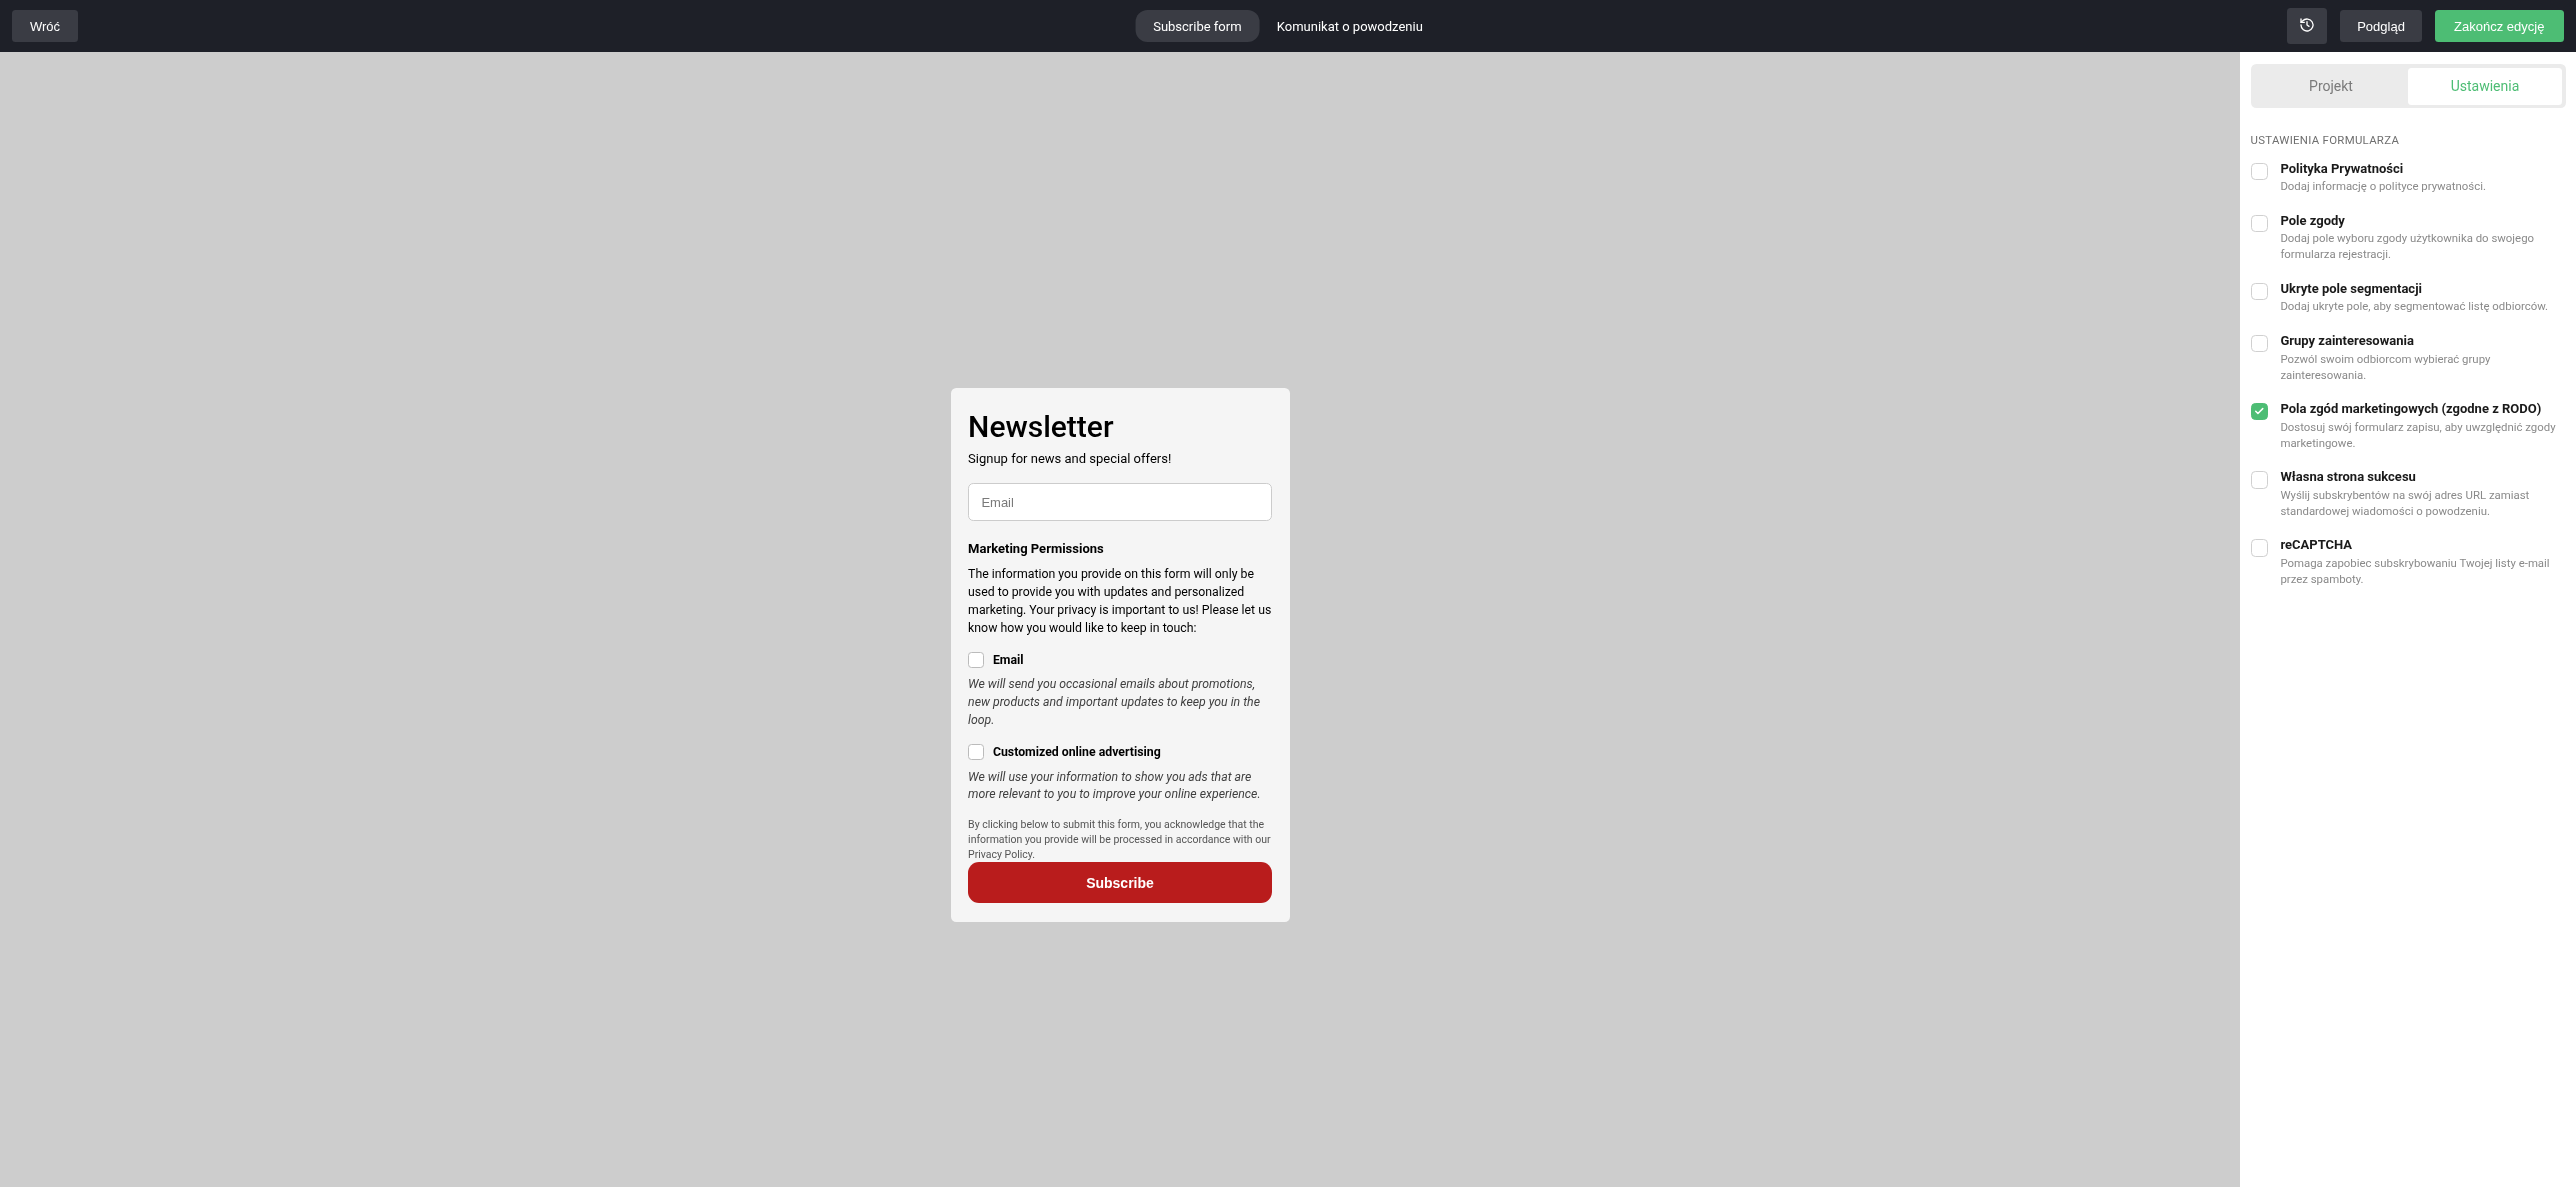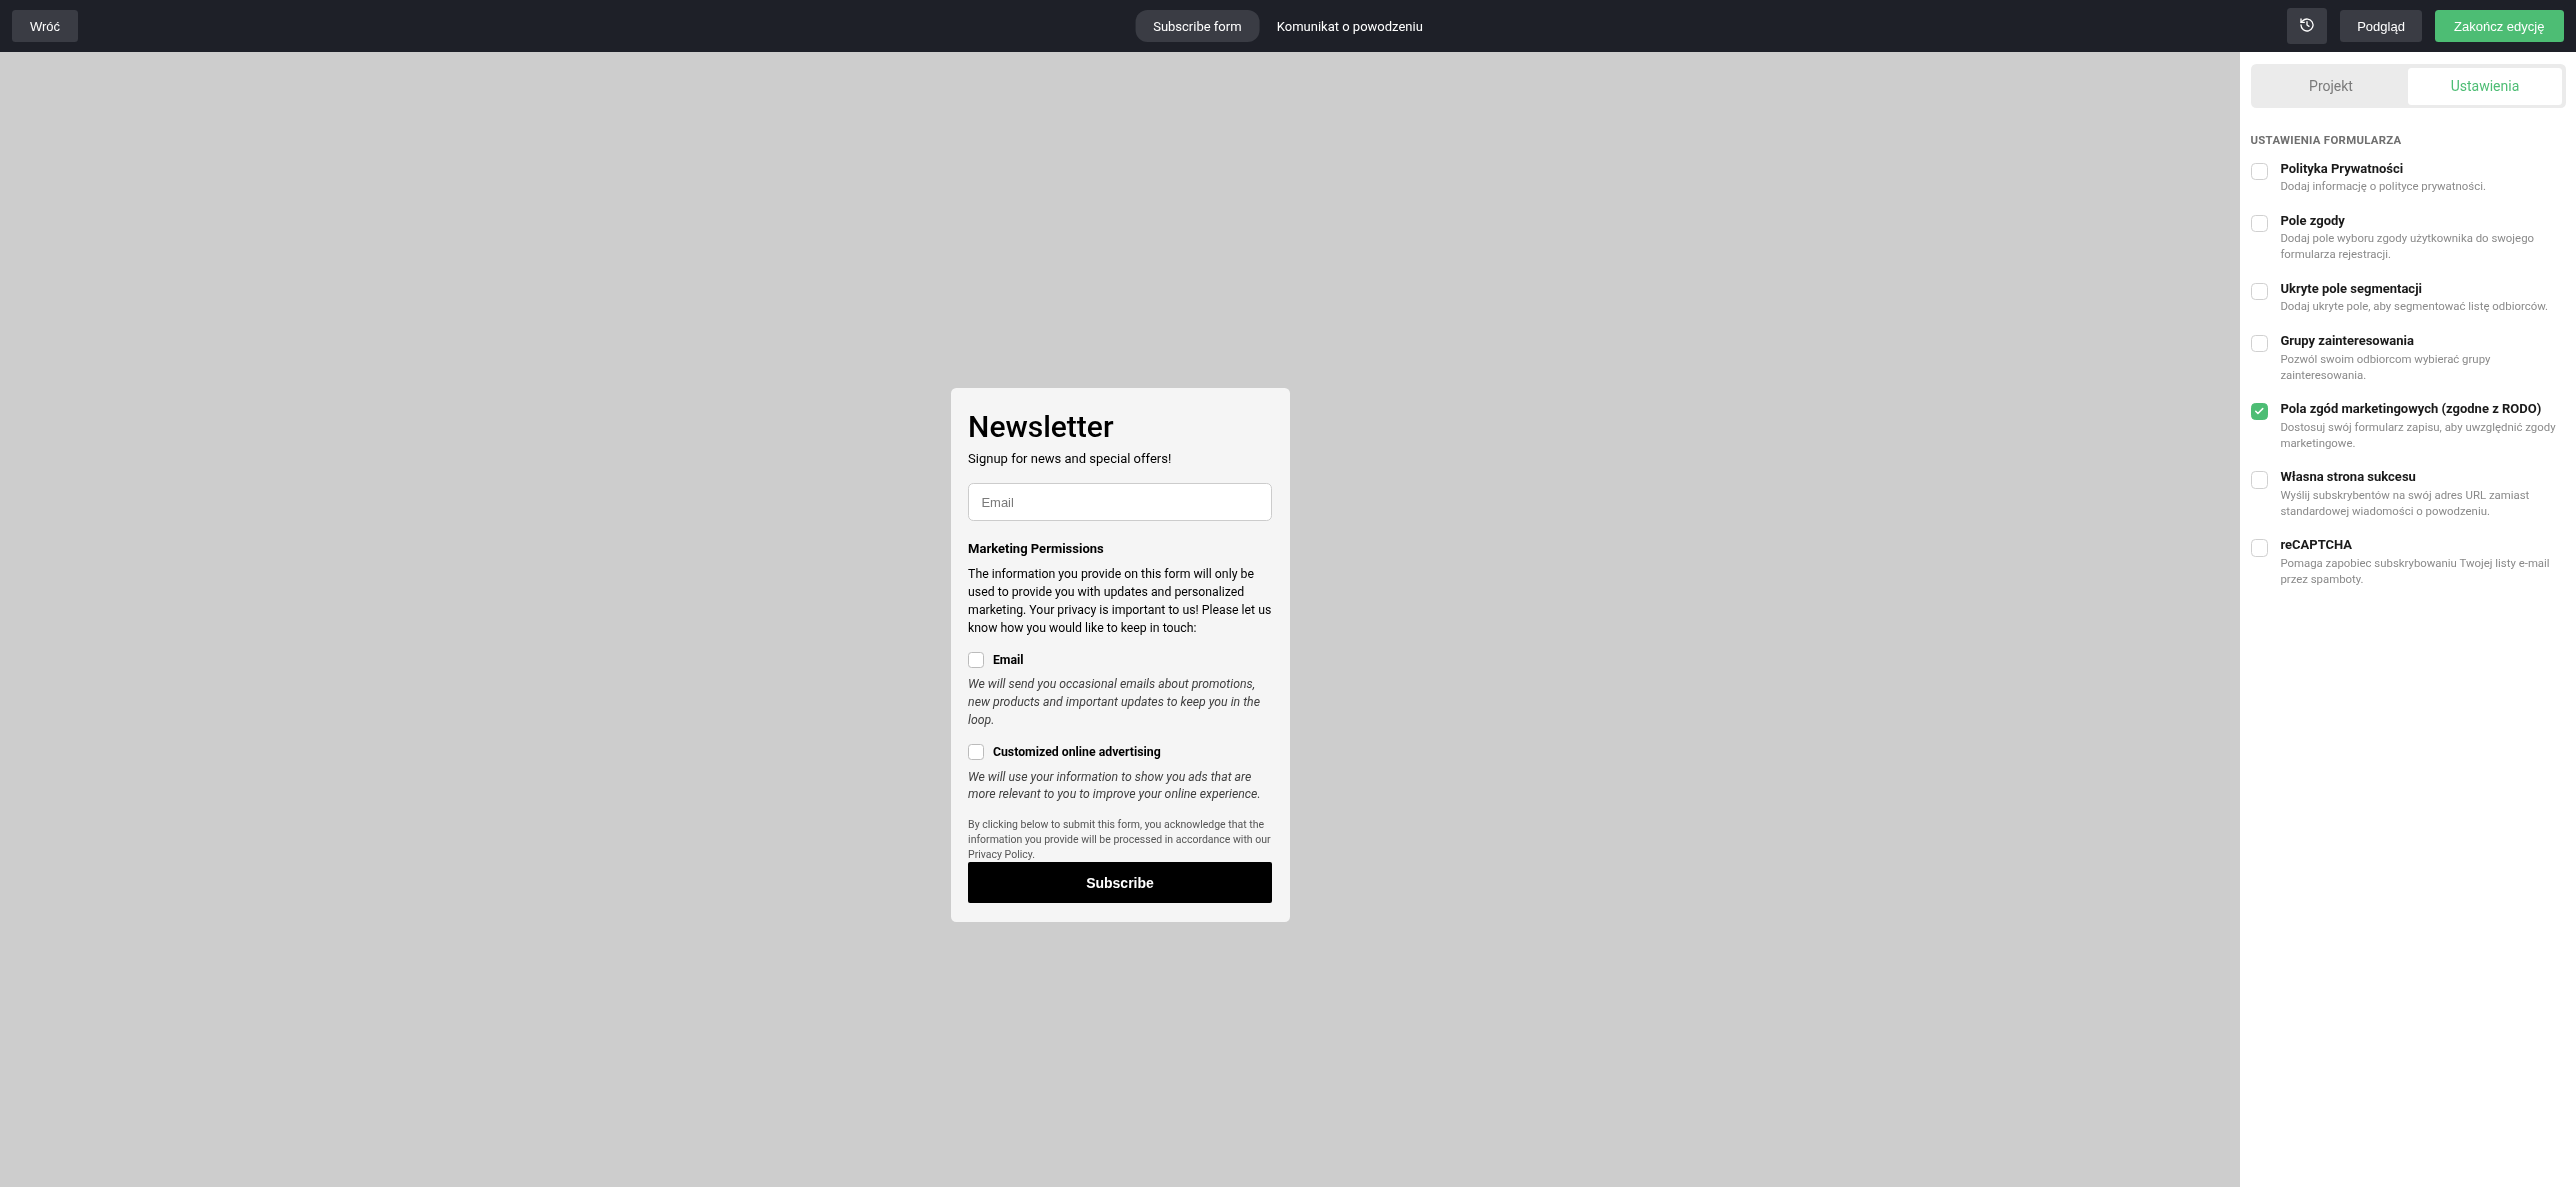--- a/index.html
+++ b/index.html
@@ -193,27 +193,27 @@
 
     .legal-text {
       font-size: 10.5px;
       color: #555;
       line-height: 1.4;
       margin-bottom: 0;
     }
 
     .subscribe-btn {
       width: 100%;
-      background: #000000;
+      background: #b91c1c;
       color: #fff;
       border: none;
       padding: 12.3px;
       font-size: 14px;
       font-weight: 600;
-      border-radius: 2px;
+      border-radius: 11px;
       cursor: pointer;
     }
 
     .sidebar {
       width: 336px;
       background: #fff;
       padding: 12.3px 10.5px;
       overflow-y: auto;
     }
 
@@ -235,21 +235,21 @@
       border-radius: 3.5px;
     }
 
     .sidebar-tab.active {
       background: #fff;
       color: #4dbd74;
     }
 
     .settings-heading {
       font-size: 11.4px;
-      font-weight: 700;
+      font-weight: 400;
       color: #6f6f6f;
       letter-spacing: 0.3px;
       margin-bottom: 14px;
     }
 
     .setting-item {
       display: flex;
       gap: 12.3px;
       margin-bottom: 17.6px;
     }

